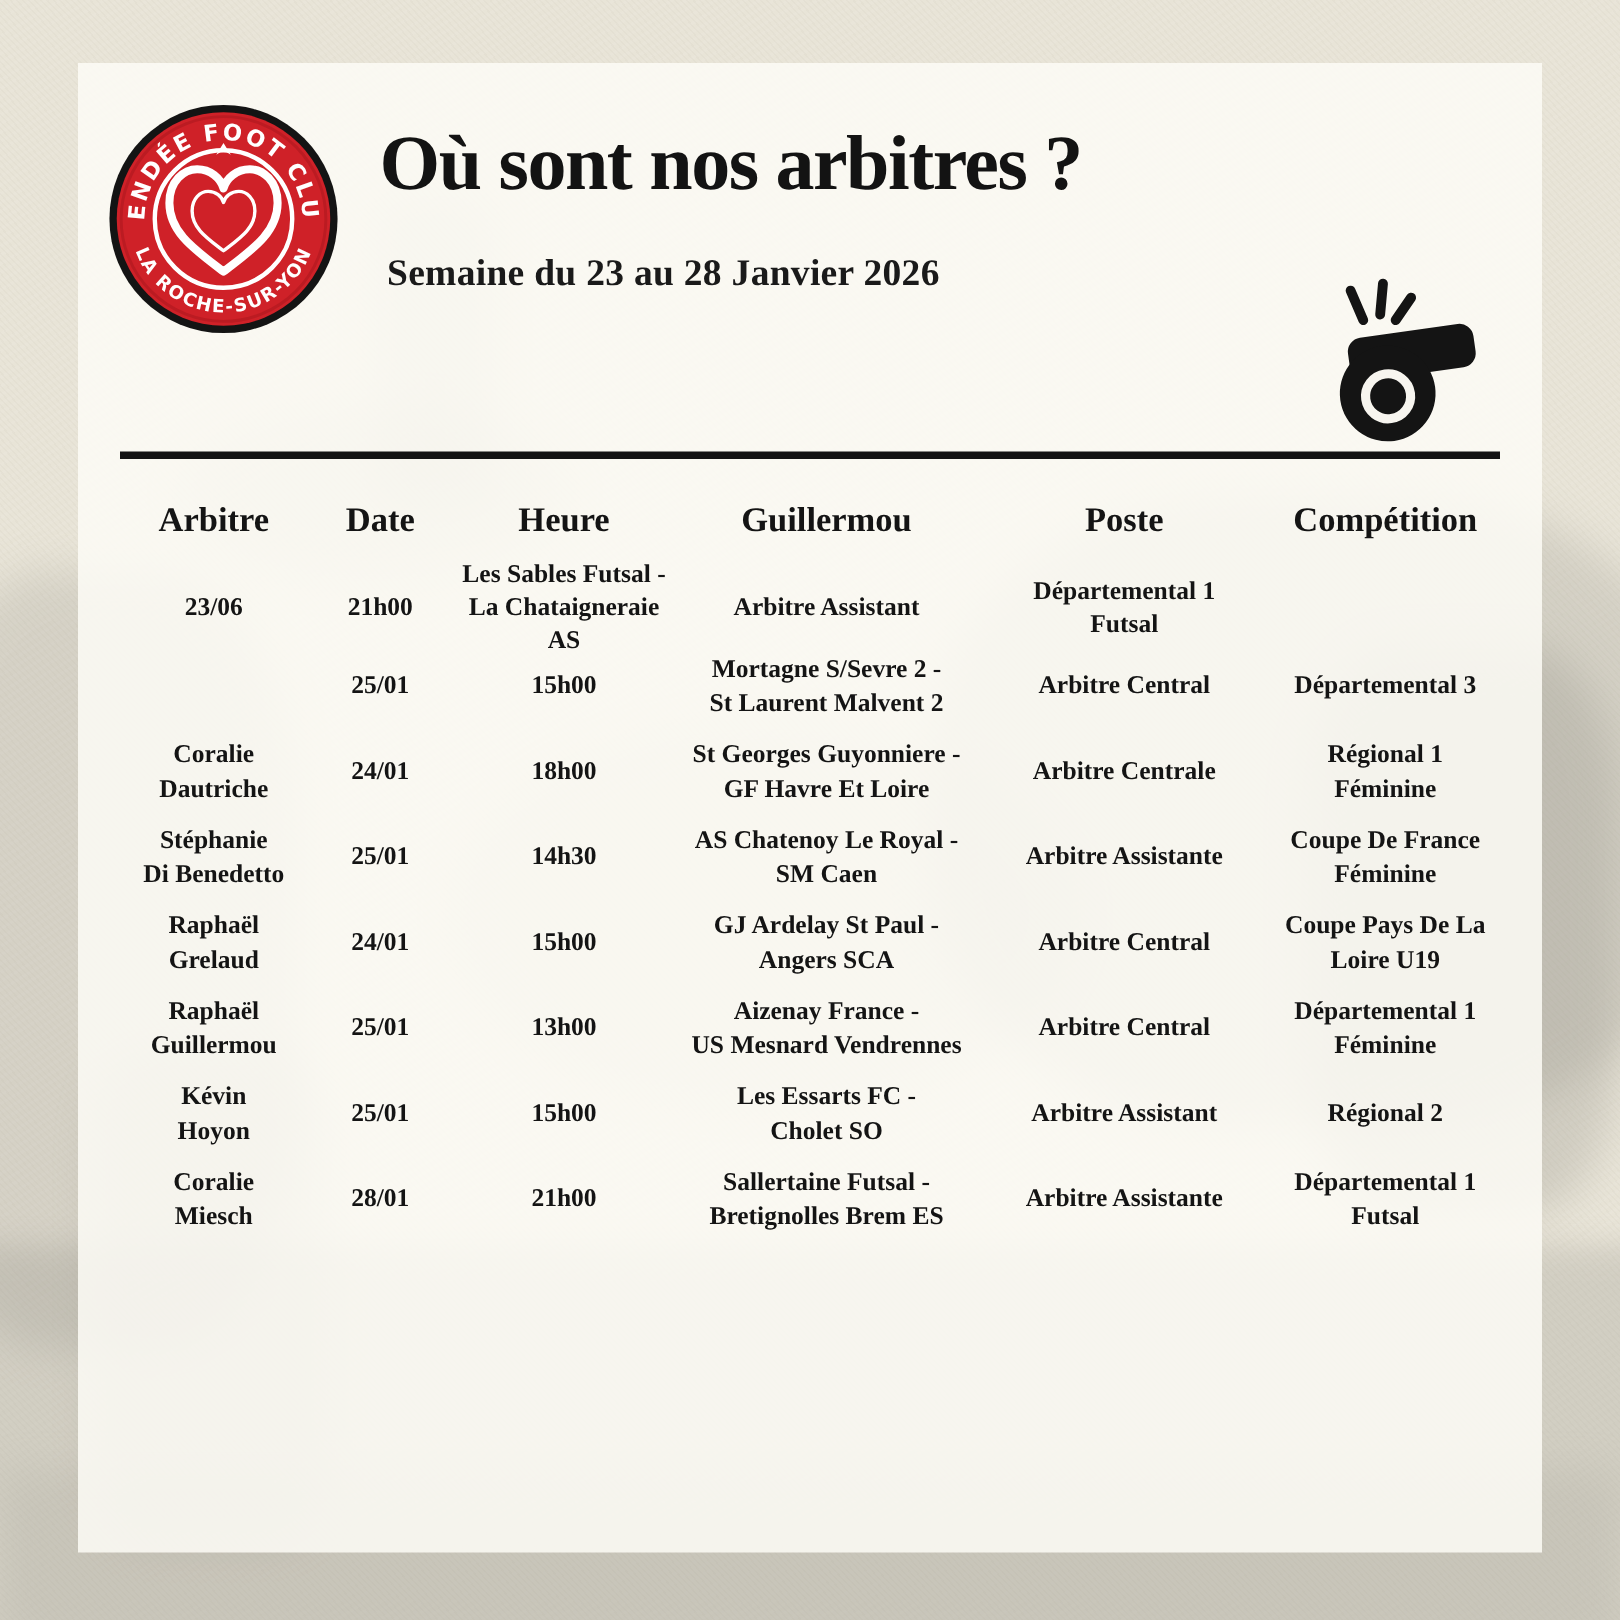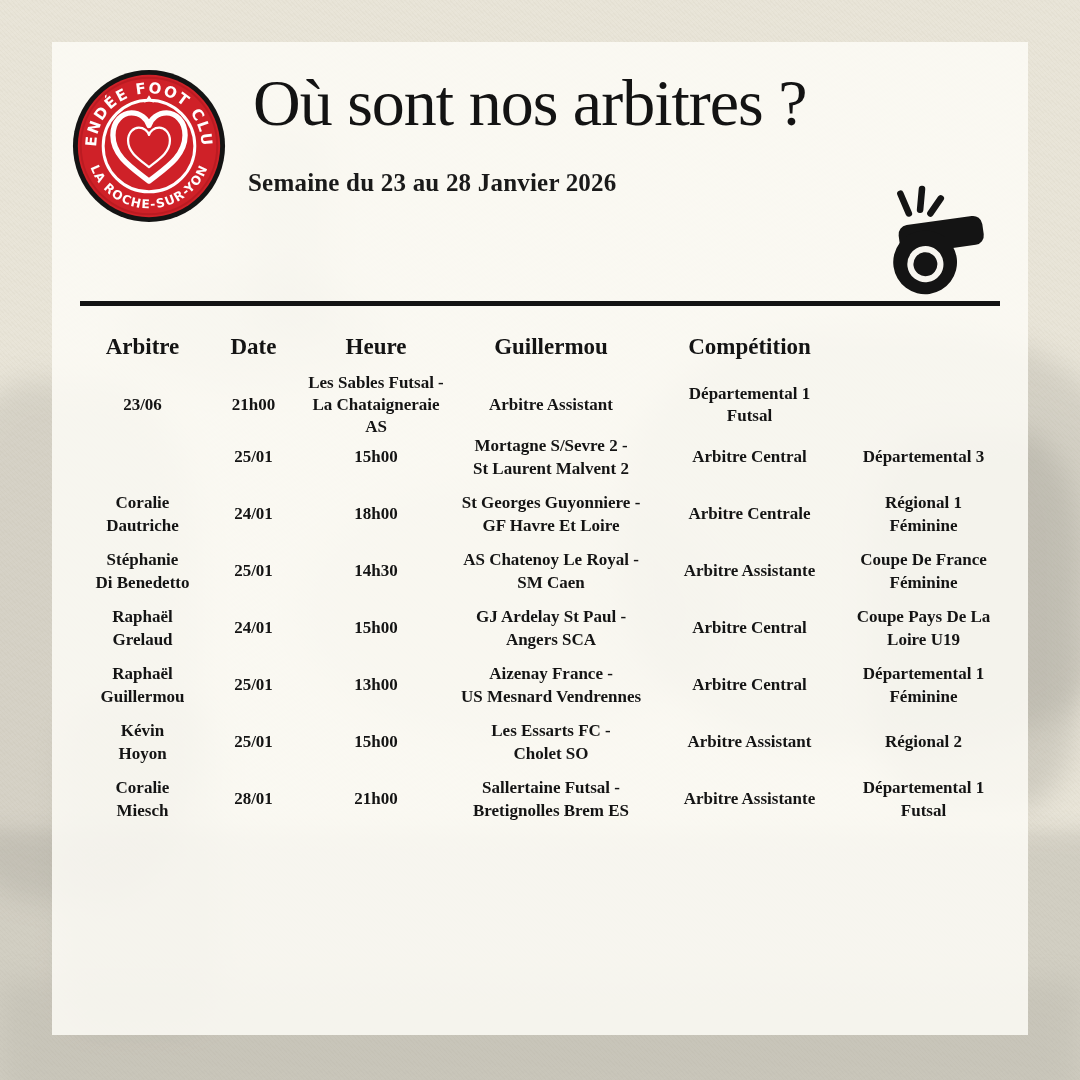--- a/index.html
+++ b/index.html
@@ -31,26 +31,26 @@
 
   
   .panel{
     position:absolute; left:52px; top:42px; width:976px; height:993px;
     background:rgba(253,251,246,0.86);
   }
 
   
   .club-logo{ position:absolute; left:71px; top:68px; width:156px; height:156px; }
   .page-title{
-    position:absolute; left:253px; top:65px; width:740px;
-    font-size:66px; font-weight:400; color:#131313; letter-spacing:-1px;
+    position:absolute; left:253px; top:80px; width:740px;
+    font-size:52px; font-weight:700; color:#131313; letter-spacing:-1px;
     white-space:nowrap;
   }
   .page-subtitle{
-    position:absolute; left:248px; top:169px;
+    position:absolute; left:258px; top:169px;
     font-size:25px; font-weight:700; color:#1a1a1a; letter-spacing:.2px;
   }
   .whistle{ position:absolute; left:876px; top:183px; width:122px; height:120px; }
 
   .divider{ position:absolute; left:80px; top:301px; width:920px; height:5px; background:#131313; }
 
   
   .table{ position:absolute; left:80px; top:322px; width:920px; color:#141414; }
   .thead, .trow{
     display:grid;
@@ -121,20 +121,21 @@
   </svg>
 
   <div class="divider"></div>
 
   <div class="table">
     <div class="thead">
       <div class="cell">Arbitre</div>
       <div class="cell">Date</div>
       <div class="cell">Heure</div>
       <div class="cell">Guillermou</div>
+      <div class="cell">Poste</div>
       <div class="cell">Compétition</div>
     </div>
 
     <div class="trow">
       <div class="cell">23/06</div>
       <div class="cell">21h00</div>
       <div class="cell">Les Sables Futsal -
 La Chataigneraie AS</div>
       <div class="cell">Arbitre Assistant</div>
       <div class="cell">Départemental 1

